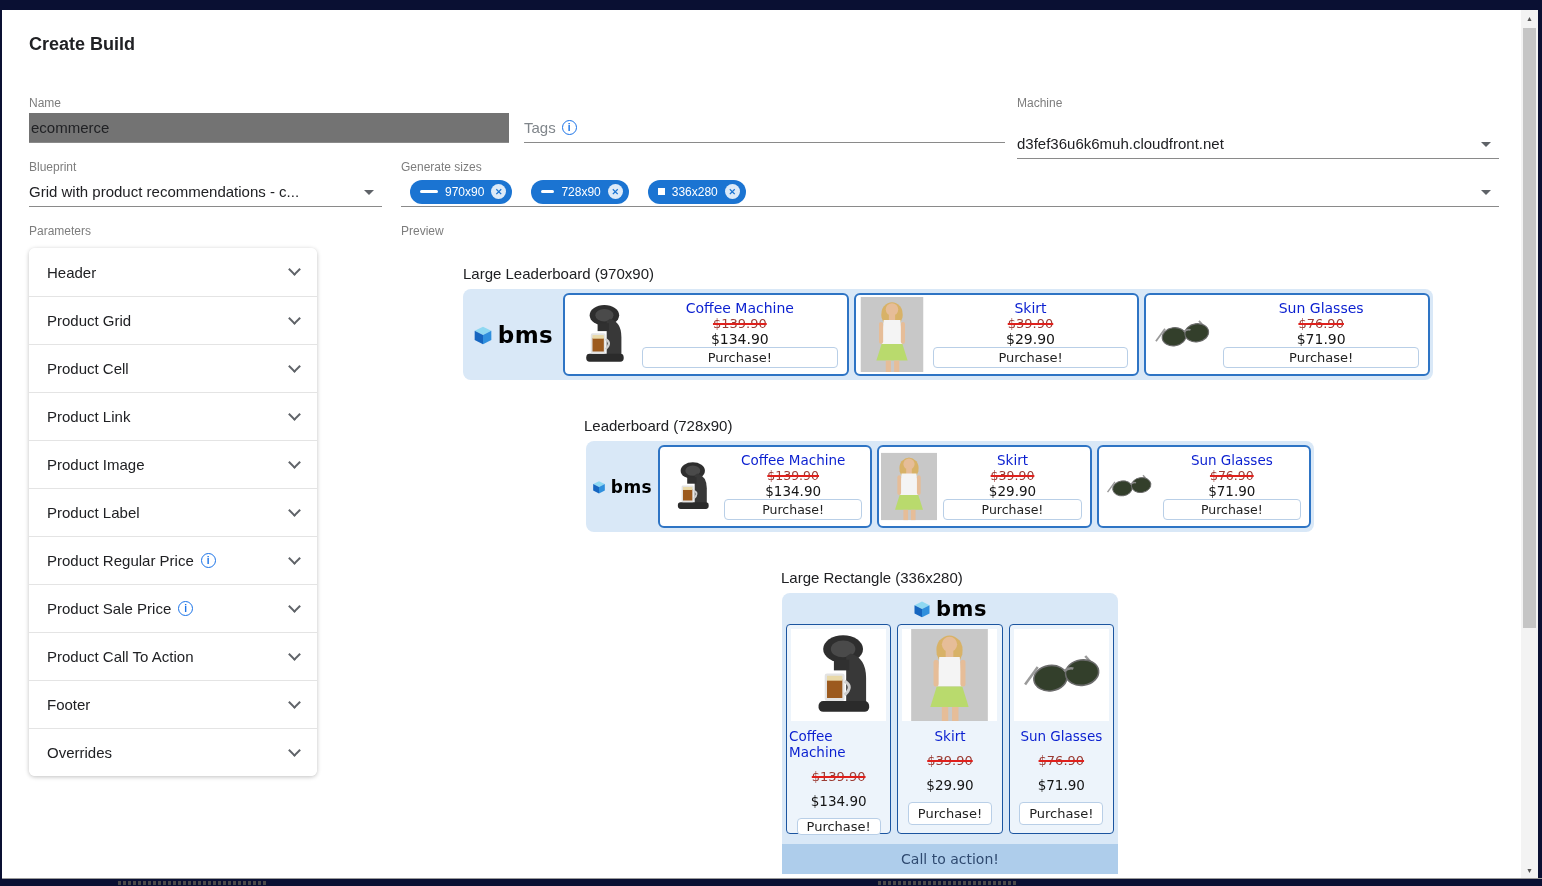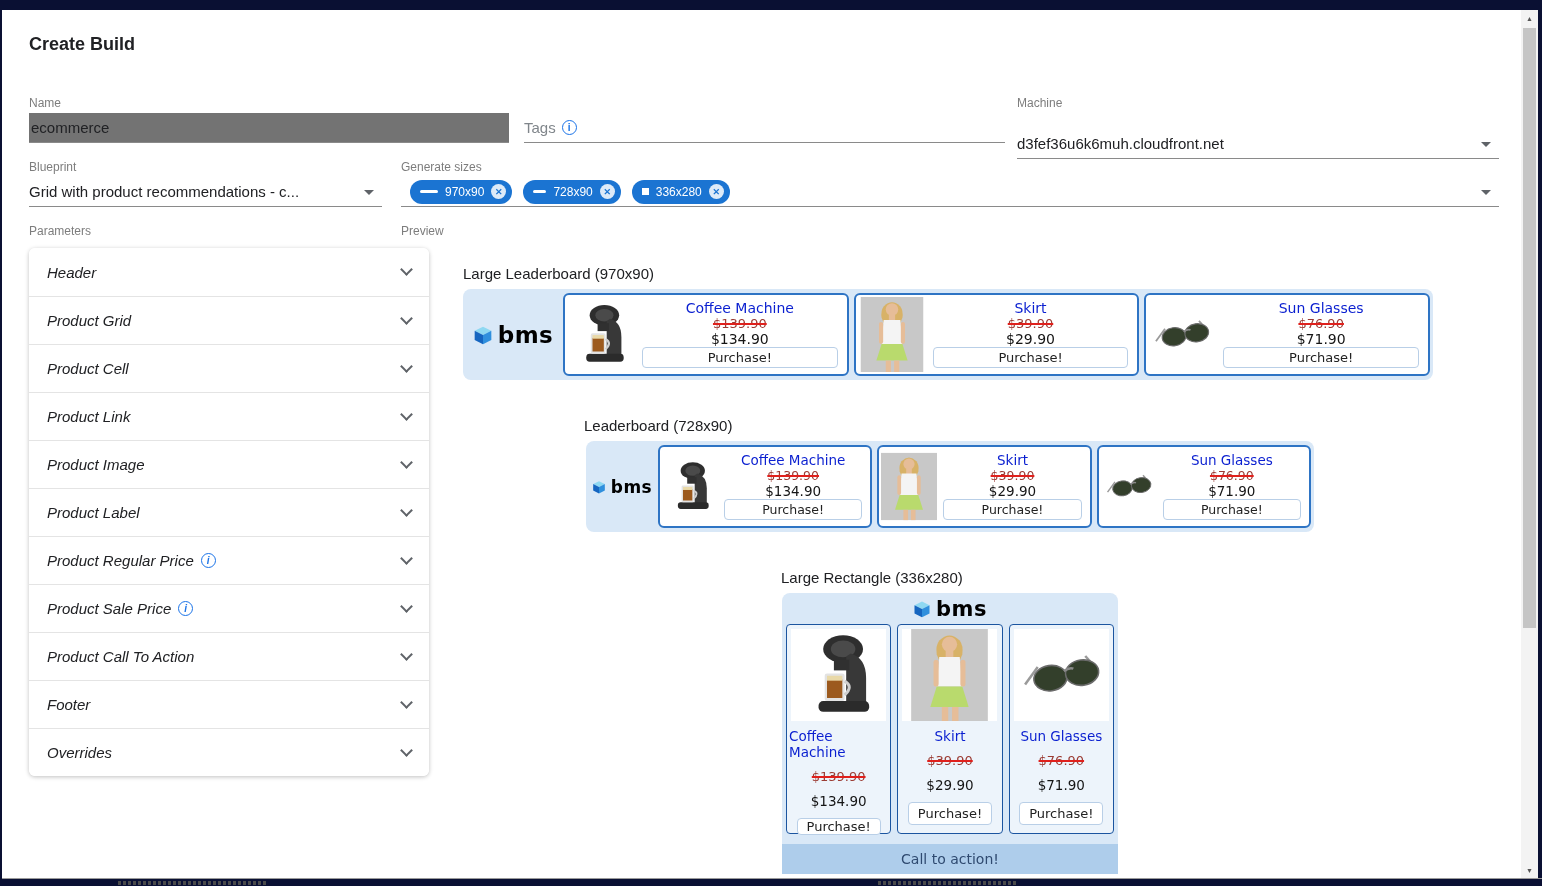--- a/index.html
+++ b/index.html
@@ -20,34 +20,34 @@
   .info-icon::before { content:"i"; }
 
   #name-label   { left:27px;  top:86px; }
   #name-input   { left:27px;  top:103px; width:480px; }
   #tags-field   { left:522px; top:103px; width:481px; }
   #domain-label { left:1015px; top:86px; }
   #domain-field { left:1015px; top:103px; width:482px; padding-right:20px;margin-top:16px; }
   #blueprint-label { left:27px; top:150px; }
   #blueprint-field { left:27px; top:167px; width:353px; padding-right:20px; }
   #gs-label     { left:399px; top:150px; }
-  #gs-field     { left:399px; top:167px; width:1098px; gap:11px; padding-left:9px; }
+  #gs-field     { left:399px; top:167px; width:1098px; gap:19px; padding-left:9px; }
 
   .chip { height:24px; border-radius:12px; background:#1b74d2; color:#fff; display:flex; align-items:center; padding:0 6px 0 10px; font-size:12px; gap:7px; }
   .chip .shape-line-wide { width:18px; height:3px; background:#fff; border-radius:2px; }
   .chip .shape-line { width:13px; height:3px; background:#fff; border-radius:2px; }
   .chip .shape-square { width:7px; height:7px; background:#fff; }
   .chip-x { width:15px; height:15px; border-radius:50%; background:rgba(255,255,255,0.85); display:flex; align-items:center; justify-content:center; color:#1b74d2; font-size:9px; font-weight:700; }
   .chip-x::before { content:"✕"; }
 
   #params-label  { left:27px;  top:214px; }
   #preview-label { left:399px; top:214px; }
 
   
-  .accordion { position:absolute; left:27px; top:238px; width:400px; border-radius:6px; box-shadow:0 1px 4px rgba(0,0,0,0.25); overflow:hidden; background:#fff;font-style:italic; }
+  .accordion { position:absolute; left:27px; top:238px; width:288px; border-radius:6px; box-shadow:0 1px 4px rgba(0,0,0,0.25); overflow:hidden; background:#fff; }
   .acc-item { height:48px; display:flex; align-items:center; padding:0 18px; border-top:1px solid #e4e4e4; gap:7px; background:#fff; cursor:pointer; }
   .acc-item:first-child { border-top:none; }
   .acc-label { font-size:15px; color:#202124; }
   .acc-spacer { flex:1; }
   .chevron { width:9px; height:9px; border-right:2px solid #5f6368; border-bottom:2px solid #5f6368; transform:rotate(45deg); margin-top:-5px; }
 
   
   .preview-heading { position:absolute; font-size:15px; color:#202124; }
   #heading-970 { left:461px; top:255px; }
   #heading-728 { left:582px; top:407px; }

